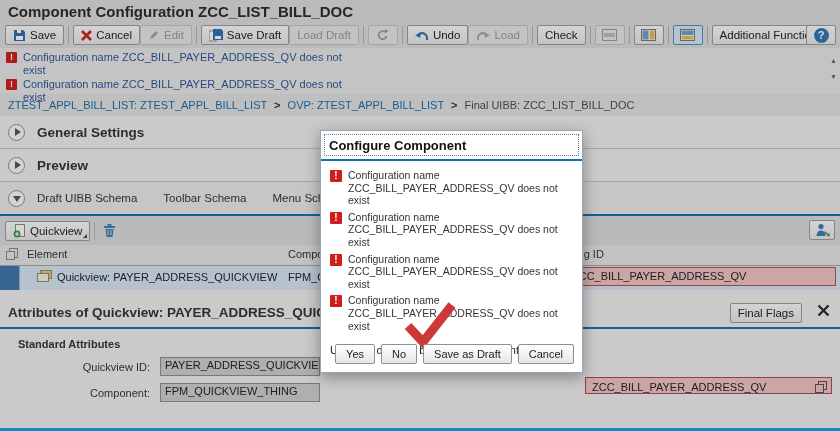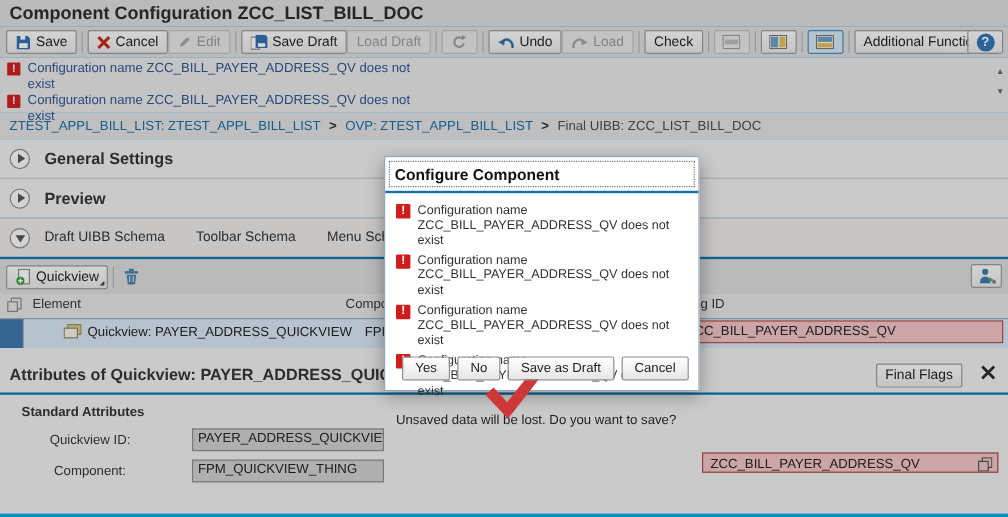--- a/index.html
+++ b/index.html
@@ -47,41 +47,41 @@
   #tabrow .toggle{margin-right:12px;}
   
   #qvbar{height:29px;background:#dcdcdc;display:flex;align-items:center;padding:0 5px;position:relative;}
   #configure-qv{position:absolute;right:36px;top:4px;}
   #person-btn{position:absolute;right:5px;top:4px;width:26px;}
   
   #grid-header{position:relative;height:20px;background:#e6e6e6;border-bottom:1px solid #a8a8a8;font-size:11px;color:#333;}
   #grid-header .hcell{position:absolute;top:3px;}
   #grid-row{position:relative;height:24px;background:#d8e6f3;font-size:11px;}
   #row-selector{position:absolute;left:0;top:0;width:19px;height:24px;background:#3f76ac;border-right:1px solid #9ab2c8;}
-  .rcell{position:absolute;top:5px;white-space:nowrap;margin-left:16px;}
+  .rcell{position:absolute;top:5px;white-space:nowrap;}
   #config-cell{position:absolute;left:555px;top:1px;width:281px;height:19px;background:#f2c4c4;
     border:1px solid #b25454;font-size:11px;padding:2px 0 0 16px;box-sizing:border-box;white-space:nowrap;overflow:hidden;}
   
   #attr-gap{height:10px;background:#f0f0f0;}
   #attr-header{position:relative;height:27px;background:#f0f0f0;}
   #attr-title{position:absolute;left:8px;top:5px;font-size:13.5px;font-weight:bold;color:#333;white-space:nowrap;}
   #final-flags{position:absolute;right:38px;top:3px;}
   #attr-close{position:absolute;right:10px;top:4px;}
   #attr-blueline{height:2px;background:#1273b0;}
   #attr-body{position:relative;padding-top:9px;background:#f0f0f0;height:90px;}
   #std-attr{font-size:11px;font-weight:bold;color:#333;margin-left:18px;}
   .frow{display:flex;align-items:center;margin-top:7px;}
-  .flabel{width:150px;text-align:center;font-size:11px;color:#333;padding-right:10px;}
+  .flabel{width:150px;text-align:right;font-size:11px;color:#333;padding-right:10px;}
   .ffield{width:150px;height:16px;background:#cfcfcf;border:1px solid #8f8f8f;font-size:11px;
     padding:1px 4px 0 4px;white-space:nowrap;overflow:hidden;color:#222;}
   #config-field{position:absolute;left:585px;top:48px;width:247px;height:17px;background:#f2c4c4;
     border:1px solid #a84c4c;font-size:11px;padding:2px 4px 0 6px;box-sizing:border-box;display:flex;justify-content:space-between;align-items:center;}
   
   #dim{position:absolute;inset:0;background:rgba(15,15,15,0.17);z-index:5;}
-  #dialog{position:absolute;left:320px;top:130px;width:263px;height:196px;background:#fff;
+  #dialog{position:absolute;left:320px;top:130px;width:263px;height:243px;background:#fff;
     border:1px solid #93a8ba;box-shadow:0 4px 14px rgba(0,0,0,0.35);z-index:10;box-sizing:border-box;}
   #dlg-title{margin:3px;border:1px dotted #777;padding:3px 4px 2px 4px;font-size:13px;font-weight:bold;color:#111;}
   #dlg-sep{height:2px;background:#1273b0;margin:2px 0 8px 0;}
   .dmsg{display:flex;gap:6px;padding:0 9px;margin-bottom:4px;}
   .dmsg .err-icon{width:12px;height:12px;line-height:12px;font-size:10px;}
   .dmsg-text{font-size:10.5px;line-height:1.2;color:#333;}
   #dlg-question{font-size:11px;color:#222;margin:12px 9px 0 9px;}
   #dlg-check{position:absolute;left:80px;top:168px;}
   #dlg-buttons{position:absolute;right:8px;bottom:8px;display:flex;gap:6px;}
   .dbtn{font-size:11px;color:#222;padding:3px 10px;border:1px solid #8f8f8f;border-radius:2px;

